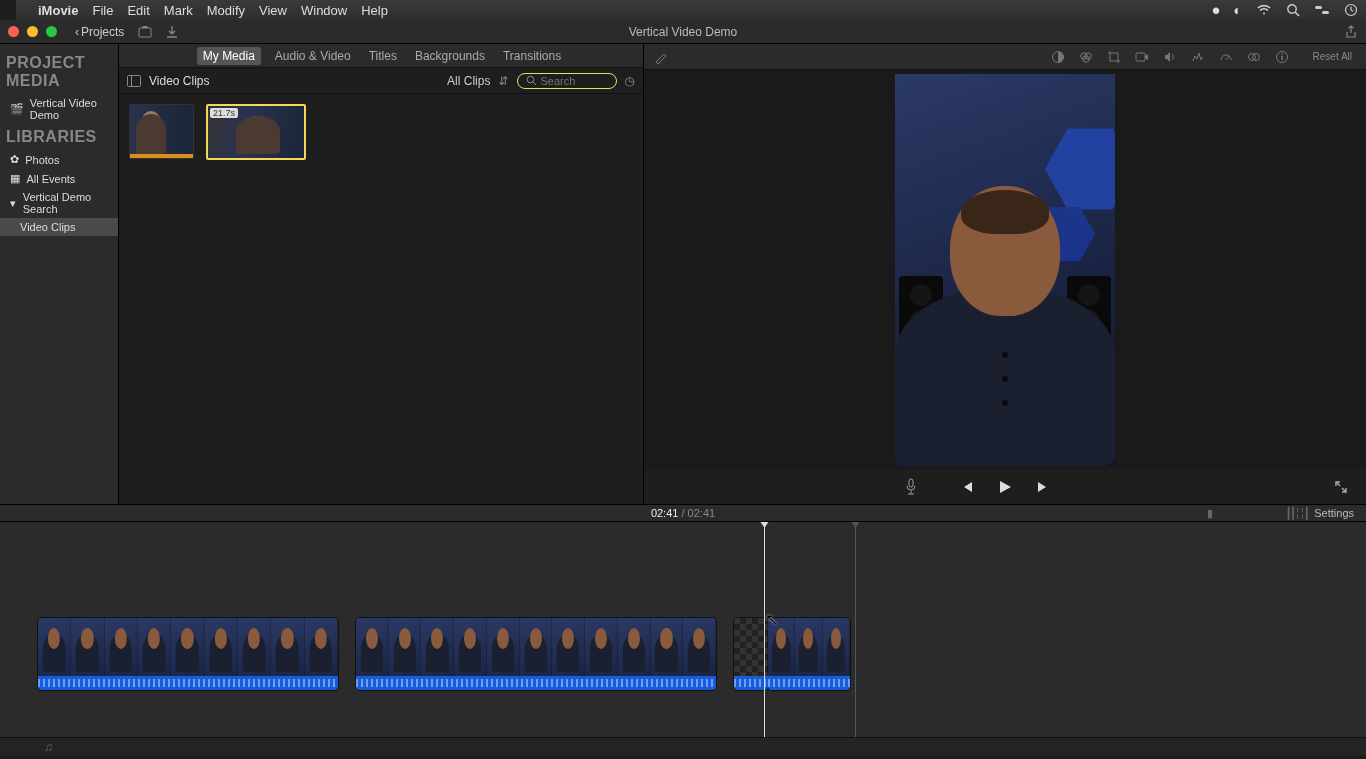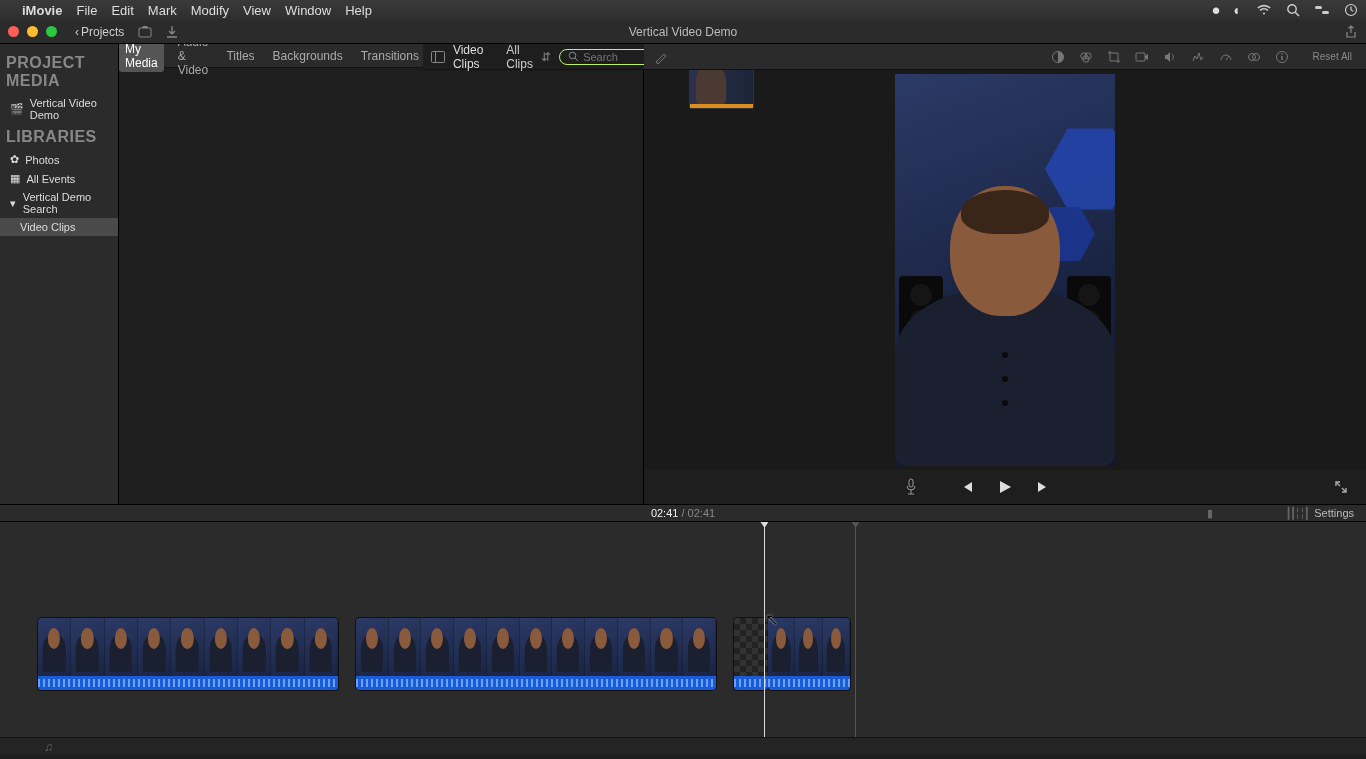--- a/index.html
+++ b/index.html
@@ -1,19 +1,19 @@
 <!DOCTYPE html>
 <html><head>
 <meta charset="utf-8">
 <style>
 * { margin: 0; padding: 0; box-sizing: border-box; font-family: -apple-system, "Helvetica Neue", sans-serif; user-select: none; }
 body { width: 1366px; height: 759px; background: #1e1e1e; color: #ccc; font-size: 12px; overflow: hidden; }
 
 
-.menubar { height: 20px; background: linear-gradient(#3a3a3a,#2e2e2e); display: flex; align-items: center; padding: 0 8px; gap: 14px; color: #ddd; font-size: 13px; }
+.menubar { height: 20px; background: linear-gradient(#3a3a3a,#2e2e2e); display: flex; align-items: center; padding: 0 8px; gap: 14px; color: #ddd; font-size: 13px; margin-left: 16px; }
 .menubar .apple { font-size: 14px; }
 .menubar .app { font-weight: 600; }
 .menubar .spacer { flex: 1; }
 .menubar .status { display: flex; gap: 14px; align-items: center; font-size: 14px; }
 
 
 .toolbar { height: 24px; background: #2b2b2b; display: flex; align-items: center; padding: 0 8px; border-bottom: 1px solid #000; position: relative; }
 .traffic { display: flex; gap: 8px; margin-right: 18px; }
 .traffic span { width: 11px; height: 11px; border-radius: 50%; display: block; }
 .tl-red { background: #ff5f57; } .tl-yel { background: #febc2e; } .tl-grn { background: #28c840; }
@@ -23,21 +23,21 @@
 
 
 .upper { display: flex; height: 460px; background: #1e1e1e; }
 .sidebar { width: 119px; background: #2b2b2b; border-right: 1px solid #000; padding-top: 6px; font-size: 11px; }
 .sidebar .hdr { color: #888; font-size: 16px; font-weight: 600; padding: 4px 6px; letter-spacing: .5px; }
 .sidebar .row { display: flex; align-items: center; gap: 6px; padding: 3px 6px 3px 10px; color: #ddd; }
 .sidebar .row.sel { background: #4a4a4a; }
 .sidebar .row.ind { padding-left: 20px; }
 .sidebar .tw { width: 8px; display:inline-block; }
 
-.browser { flex: 1; display: flex; flex-direction: row; border-right: 1px solid #000; background:#1e1e1e; max-width:525px; }
+.browser { flex: 1; display: flex; flex-direction: column; border-right: 1px solid #000; background:#1e1e1e; max-width:525px; }
 .btabs { height: 24px; display: flex; align-items: center; justify-content: center; gap: 10px; background: #2b2b2b; border-bottom:1px solid #111; font-size:12px; }
 .btab { color: #aaa; padding: 3px 4px; }
 .btab.active { color: #fff; background:#555; border-radius:3px; padding:2px 6px; }
 .bfilter { height: 26px; display: flex; align-items: center; gap: 8px; padding: 0 8px; background:#1e1e1e; border-bottom:1px solid #111; }
 .bfilter .label { color:#ddd; }
 .bfilter .spacer { flex:1; }
 .bfilter .search { display:flex; align-items:center; gap:4px; color:#888; border:1px solid #bef264; border-radius:10px; padding:1px 8px; width:100px; }
 .bfilter .search input { background:transparent; border:none; color:#ddd; width:60px; outline:none; font-size:11px;}
 .clip-area { flex:1; padding:10px; display:flex; gap:12px; align-items:flex-start; }
 .thumb { width:65px; height:55px; border-radius:2px; position:relative; background:linear-gradient(90deg,#2a3250,#1c2438); display:flex; align-items:flex-end; border:1px solid #333;}
@@ -228,20 +228,25 @@
         <input placeholder="Search" style="">
       </div>
       <span style="color:#888;">◷</span>
     </div>
     <div class="clip-area">
       <div class="thumb">
         <div class="thumb-head"></div>
         <div class="thumb-fig"></div>
         <div class="bar"></div>
       </div>
+      <div class="thumb2">
+        <div class="dur">21.7s</div>
+        <div class="thumb-head" style="left:38px;top:10px;width:22px;height:22px;"></div>
+        <div class="thumb-fig" style="left:28px;width:44px;height:38px;"></div>
+      </div>
     </div>
   </div>
 
   <div class="viewer">
     <div class="vtools">
       <span style="position:absolute;left:10px;">
         <svg width="14" height="14" viewBox="0 0 14 14">
             <path d="M2 12l8-8 2 2-8 8z" stroke="#777" fill="none"></path>
           </svg>
       </span>

